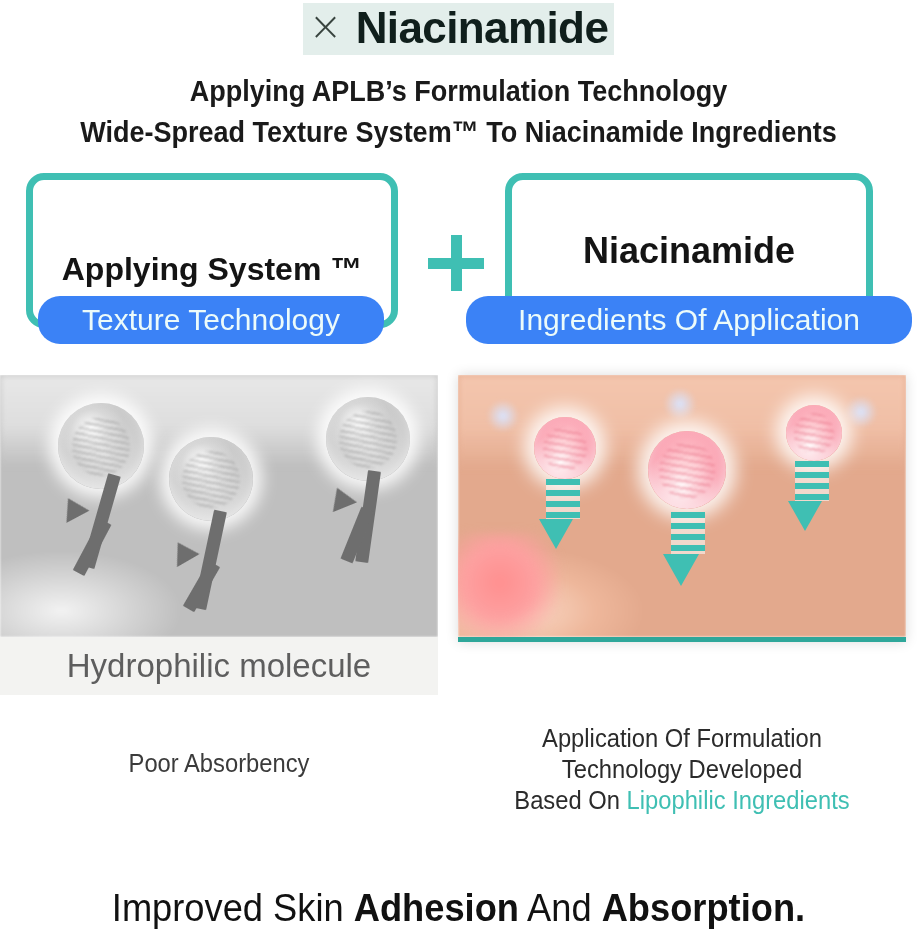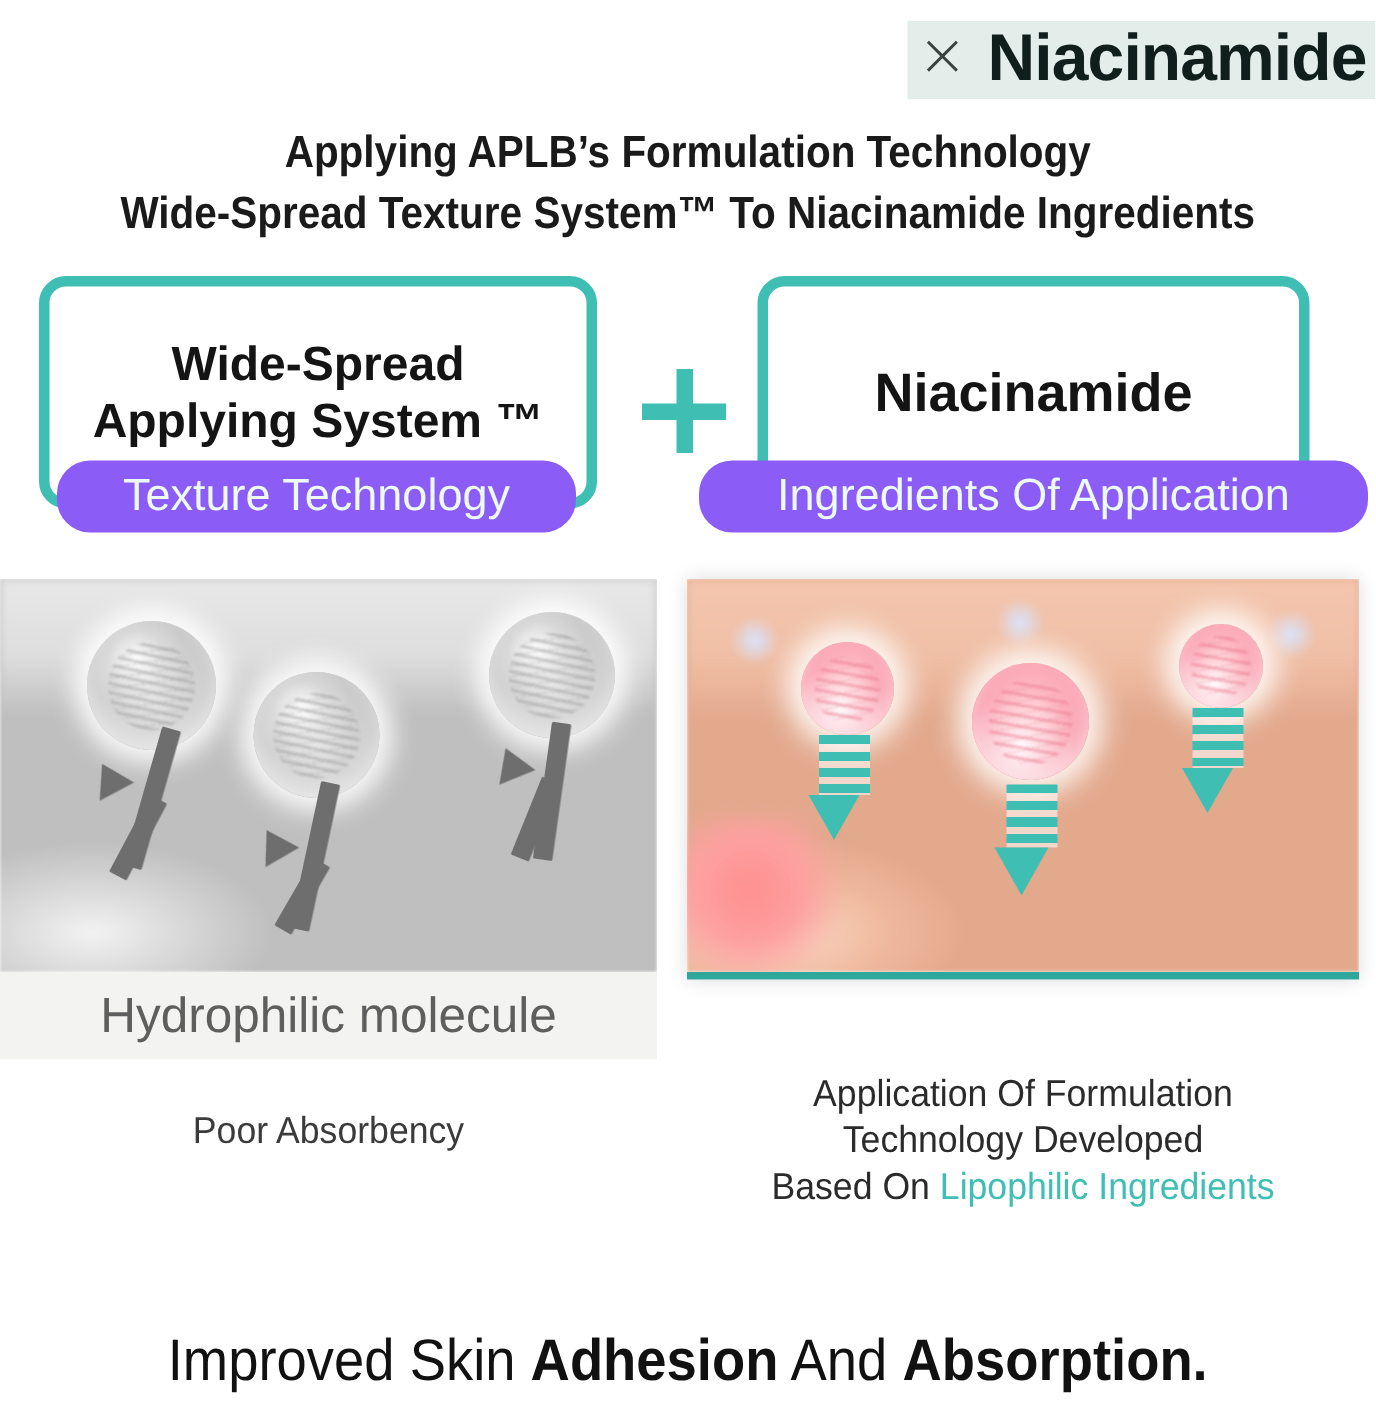--- a/index.html
+++ b/index.html
@@ -23,21 +23,21 @@
     letter-spacing:-0.6px;
     color:#101f1c;
     white-space:nowrap;
   }
   .hl{
     background:#e3eeeb;
     padding:2px 6px 3px 6px;
     display:inline-block;
     transform:scaleX(1.0);
   }
-  .title-line2{ margin-top:12px;text-align:right; }
+  .title-line2{ margin-top:1px; }
   .x-mark{
     font-weight:300;
     font-size:40px;
     color:#39443f;
     display:inline-block;
     transform:translateY(-3px);
     padding-right:14px;
     font-family:"DejaVu Sans", sans-serif;
   }
 
@@ -74,21 +74,21 @@
     text-align:center;
     line-height:1.18;
   }
   #box-left{ left:26px; top:8px; width:372px; height:155px; }
   #box-left .concept-title{ font-size:32px; }
   #box-right{ left:505px; top:8px; width:368px; height:155px; }
   #box-right .concept-title{ font-size:36px; }
 
   .pill{
     position:absolute;
-    background:#8b5cf6;
+    background:#3b82f6;
     border-radius:22px;
     color:#ecfbfa;
     display:flex;
     align-items:center;
     justify-content:center;
     font-size:30px;
     z-index:3;
     height:48px;
   }
   #pill-left{ left:38px; top:131px; width:346px; }
@@ -240,21 +240,21 @@
   .panel-caption{
     height:58px;
     display:flex; align-items:center; justify-content:center;
     background:#f3f3f1;
   }
   #caption-left{ color:#5e5e5e; font-size:33px; font-weight:normal; }
   #caption-right{ color:#2b9d90; font-size:33px; font-weight:bold; }
   .teal-rule{ height:5px; background:#2fa79a; }
 
   
-  .notes{ position:relative; height:110px; margin-top:2px; }
+  .notes{ position:relative; height:110px; margin-top:22px; }
   #note-left{
     position:absolute; left:0; top:22px; width:438px;
     text-align:center; font-size:25px; color:#3b3b3b;
     transform:scaleX(.95);
   }
   #note-right{
     position:absolute; left:458px; top:-4px; width:448px;
     text-align:center; font-size:25px; color:#2b2b2b;
     line-height:1.24;
     transform:scaleX(.95);
@@ -282,21 +282,21 @@
 
 <div class="subtitle">
   <span class="sub-l1">Applying APLB’s Formulation Technology</span>
   <span class="sub-l2">Wide-Spread Texture System™ To Niacinamide Ingredients</span>
 </div>
 
 <div class="box-row">
 
   <div class="concept-box" id="box-left">
     <div class="concept-title">
-      <span>Wide-Spread</span><br>
+      <br>
       <span>Applying System ™</span>
     </div>
   </div>
   <div class="pill" id="pill-left">Texture Technology</div>
 
   <div class="plus-sign"></div>
 
   <div class="concept-box" id="box-right">
     <div class="concept-title">Niacinamide</div>
   </div>

